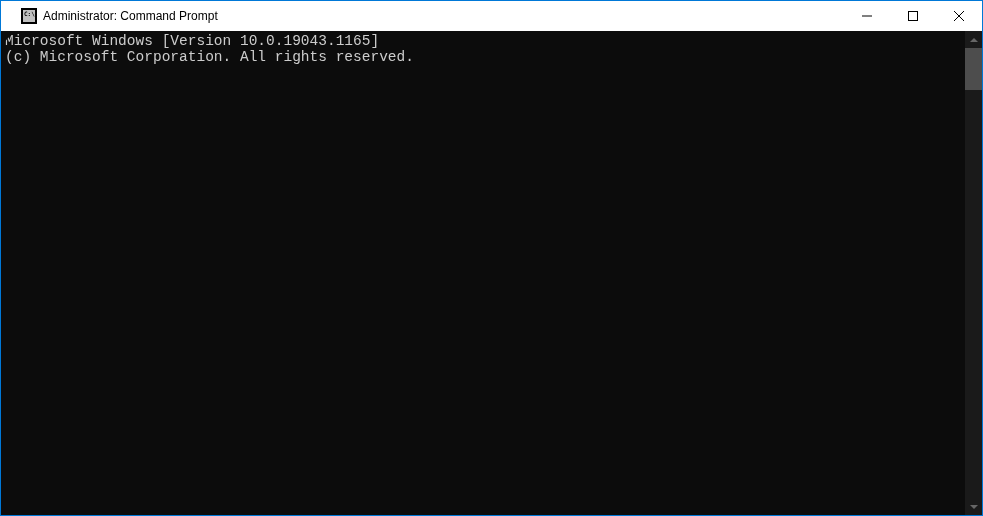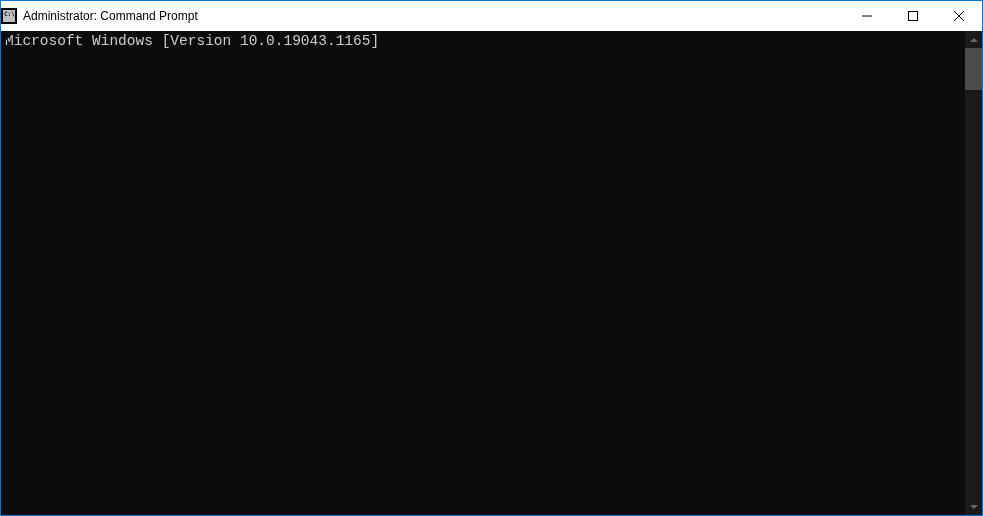--- a/index.html
+++ b/index.html
@@ -20,21 +20,21 @@
       border: 1px solid #0078d7;
       background: #fff;
       display: flex;
       flex-direction: column;
     }
     .titlebar {
       height: 30px;
       background: #ffffff;
       display: flex;
       align-items: center;
-      padding-left: 0;
+      padding-left: 20px;
       font-size: 12px;
       color: #000;
       user-select: none;
     }
     .titlebar-icon {
       width: 16px;
       height: 16px;
       margin-right: 6px;
       display: flex;
       align-items: center;
@@ -169,21 +169,21 @@
       </div>
       <div class="titlebar-btn close">
         <svg viewBox="0 0 10 10">
           <line x1="0" y1="0" x2="10" y2="10" stroke="currentColor" stroke-width="1"></line>
           <line x1="10" y1="0" x2="0" y2="10" stroke="currentColor" stroke-width="1"></line>
         </svg>
       </div>
     </div>
   </div>
   <div class="console-area">
-    <div class="console-content"><span class="console-line">Microsoft Windows [Version 10.0.19043.1165]</span><span class="console-line"></span></div>
+    <div class="console-content"><span class="console-line">Microsoft Windows [Version 10.0.19043.1165]</span><span class="console-line">(c) Microsoft Corporation. All rights reserved.</span><span class="console-line"></span></div>
     <div class="scrollbar">
       <div class="scrollbar-arrow">
         <svg width="8" height="4" viewBox="0 0 8 4">
           <polygon points="4,0 8,4 0,4" fill="#666"></polygon>
         </svg>
       </div>
       <div class="scrollbar-track">
         <div class="scrollbar-thumb"></div>
       </div>
       <div class="scrollbar-arrow">

